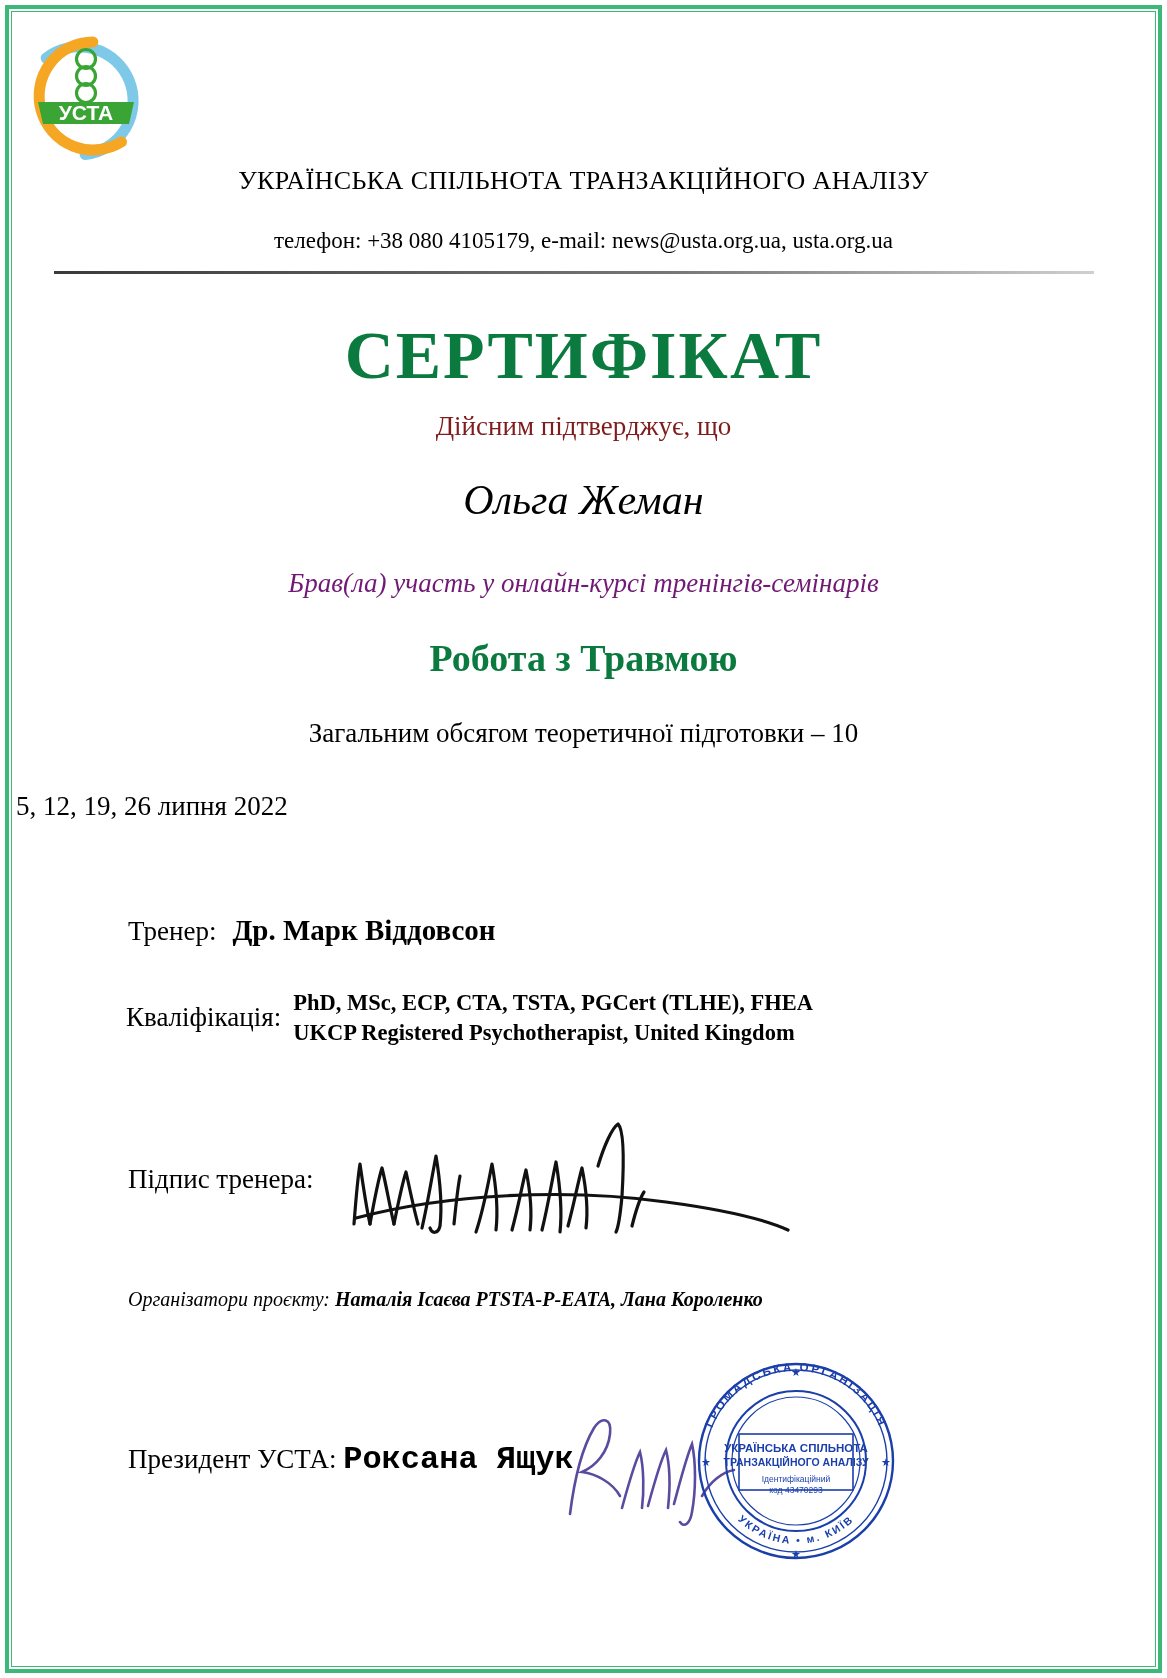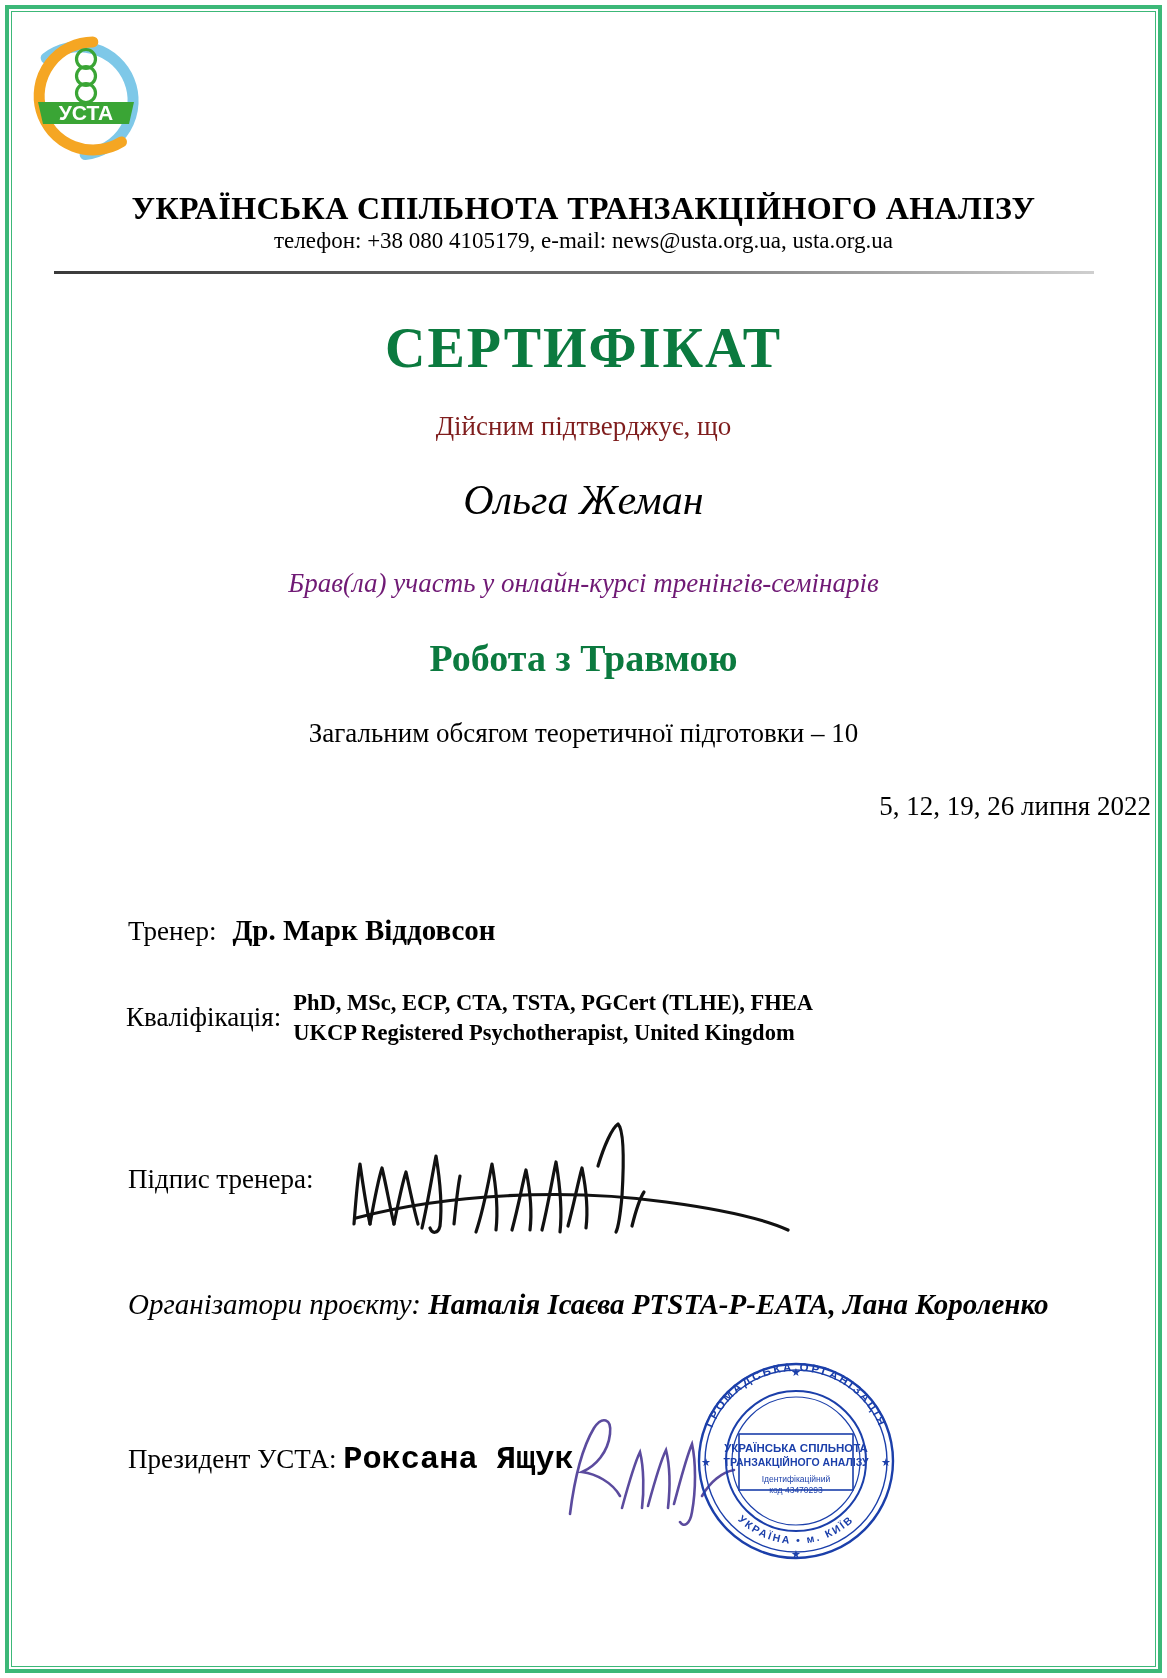--- a/index.html
+++ b/index.html
@@ -39,43 +39,42 @@
   .logo-wrap{
     position:absolute;left:0;top:18px;width:1135px;
     display:flex;
   }
   .logo{position:relative;width:140px;height:128px;}
 
   
   .org-name{
     position:absolute;top:150px;left:0;width:1135px;
     text-align:center;
-    font-weight:bold;
-    font-size:32px;
+    font-weight:normal;
+    font-size:26px;
     letter-spacing:.4px;
     color:#000;
-    margin-top:24px;
   }
   .org-contact{
     position:absolute;top:212px;left:0;width:1135px;
     text-align:center;
     font-size:23px;
     color:#000;
   }
   .rule{
     position:absolute;top:255px;left:38px;
     width:1040px;height:3px;
     background:linear-gradient(to right,#3a3a3a 0%,#777 60%,#cfcfcf 100%);
   }
 
   
   .cert-title{
     position:absolute;top:300px;left:0;width:1135px;
     text-align:center;
-    font-size:56px;
+    font-size:68px;
     font-weight:bold;
     color:#0b7a3f;
     letter-spacing:2px;
   }
   .line-confirm{
     position:absolute;top:395px;left:0;width:1135px;
     text-align:center;font-size:27px;color:#7f1d1d;
   }
   .recipient{
     position:absolute;top:460px;left:0;width:1135px;
@@ -90,21 +89,21 @@
     position:absolute;top:620px;left:0;width:1135px;
     text-align:center;
     font-size:38px;font-weight:bold;color:#0b7a3f;
   }
   .line-hours{
     position:absolute;top:702px;left:0;width:1135px;
     text-align:center;font-size:27px;color:#000;
   }
   .line-dates{
     position:absolute;top:775px;left:0;width:1135px;
-    text-align:right;font-size:27px;color:#000;
+    text-align:left;font-size:27px;color:#000;
   }
 
   
   .trainer-row{
     position:absolute;top:898px;left:112px;
     display:flex;align-items:baseline;
   }
   .trainer-label{font-size:27px;color:#000;}
   .trainer-name{font-size:29px;font-weight:bold;color:#000;margin-left:16px;}
 
@@ -125,21 +124,21 @@
     font-size:27px;color:#000;
   }
   .sig-mark{
     position:absolute;left:320px;top:1090px;
     width:470px;height:130px;
   }
 
   
   .organisers{
     position:absolute;top:1272px;left:112px;
-    font-size:29px;font-style:italic;color:#000;white-space:nowrap;text-align:center;
+    font-size:20px;font-style:italic;color:#000;white-space:nowrap;text-align:center;
   }
   .organisers b{font-weight:bold;}
 
   
   .president{
     position:absolute;top:1425px;left:112px;
     font-size:27px;color:#000;white-space:nowrap;
   }
   .president b{font-weight:bold;font-size:32px;font-family:Liberation Mono, monospace;}
 

